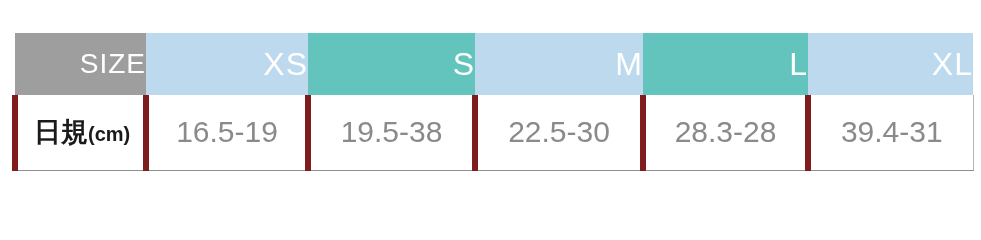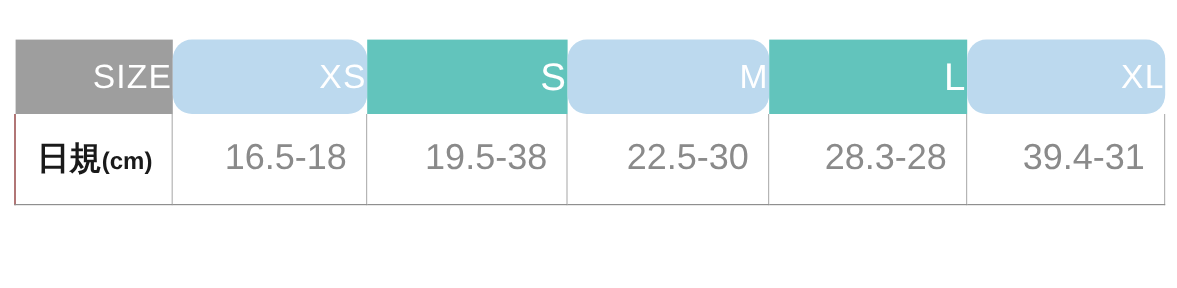--- a/index.html
+++ b/index.html
@@ -50,41 +50,40 @@
   }
 
   th.hdr-label {
     background: #9e9e9e;
     font-size: 28px;
     letter-spacing: 1px;
   }
 
   th.hdr-blue {
     background: #bcd9ee;
-    font-size: 28px;
+    font-size: 32px;
     letter-spacing: 1px;
-    border-radius: 16px;
   }
 
   th.hdr-teal {
     background: #62c4bc;
     font-size: 32px;
     letter-spacing: 1px;
   }
 
   
   tr.data-row { height: 75px; }
 
   tr.data-row td {
     padding: 16px;
     margin: 0;
-    text-align: right;
+    text-align: center;
     vertical-align: middle;
     background: #ffffff;
-    border-left: 1px solid #7f1d1d;
+    border-left: 6px solid #7f1d1d;
     border-right: 1px solid #b5b5b5;
     border-bottom: 1px solid #8f8f8f;
   }
 
   td.cell-label {
     color: #1a1a1a;
     font-size: 27px;
     font-weight: 700;
     white-space: nowrap;
   }
@@ -119,21 +118,21 @@
         <th class="hdr-blue">XS</th>
         <th class="hdr-teal">S</th>
         <th class="hdr-blue">M</th>
         <th class="hdr-teal">L</th>
         <th class="hdr-blue">XL</th>
       </tr>
     </thead>
     <tbody>
       <tr class="data-row">
         <td class="cell-label"><span>日規</span><span class="unit">(cm)</span></td>
-        <td class="cell-value">16.5-18</td>
+        <td class="cell-value">16.5-19</td>
         <td class="cell-value">19.5-38</td>
         <td class="cell-value">22.5-30</td>
         <td class="cell-value">28.3-28</td>
         <td class="cell-value">39.4-31</td>
       </tr>
     </tbody>
   </table>
 </div>
 
 </body></html>

